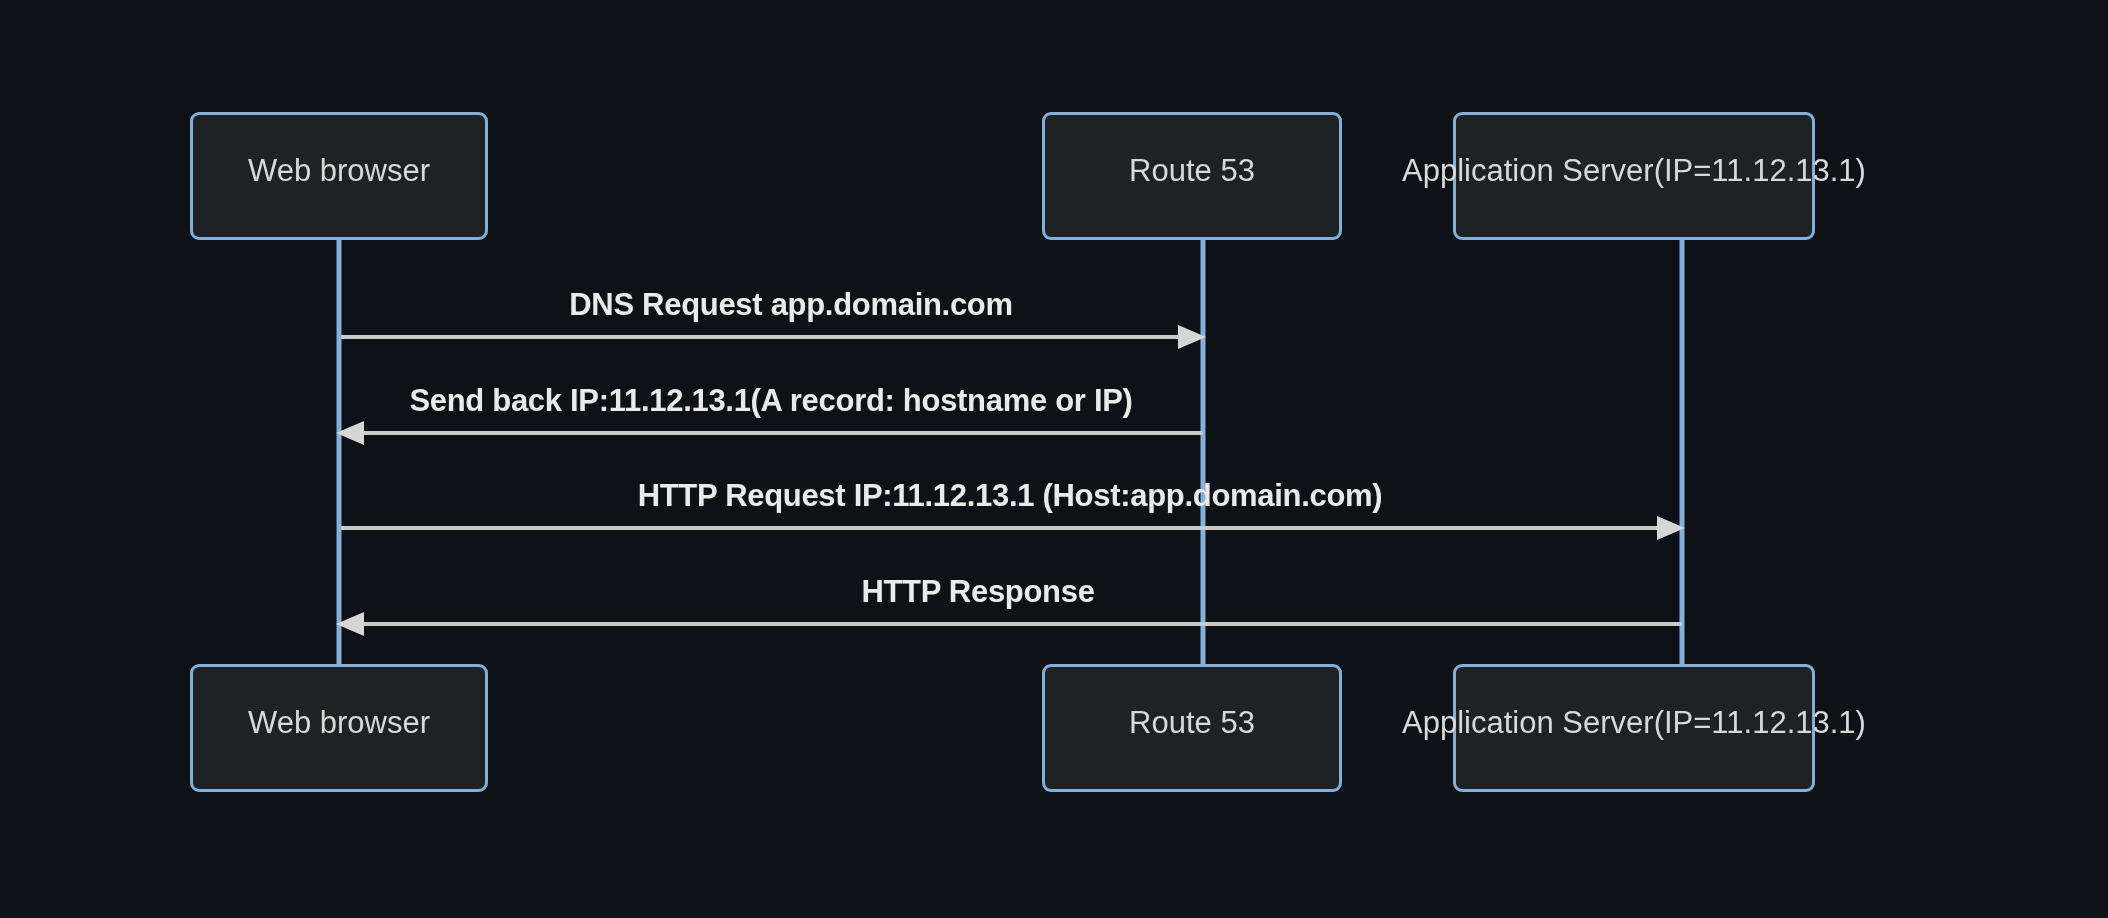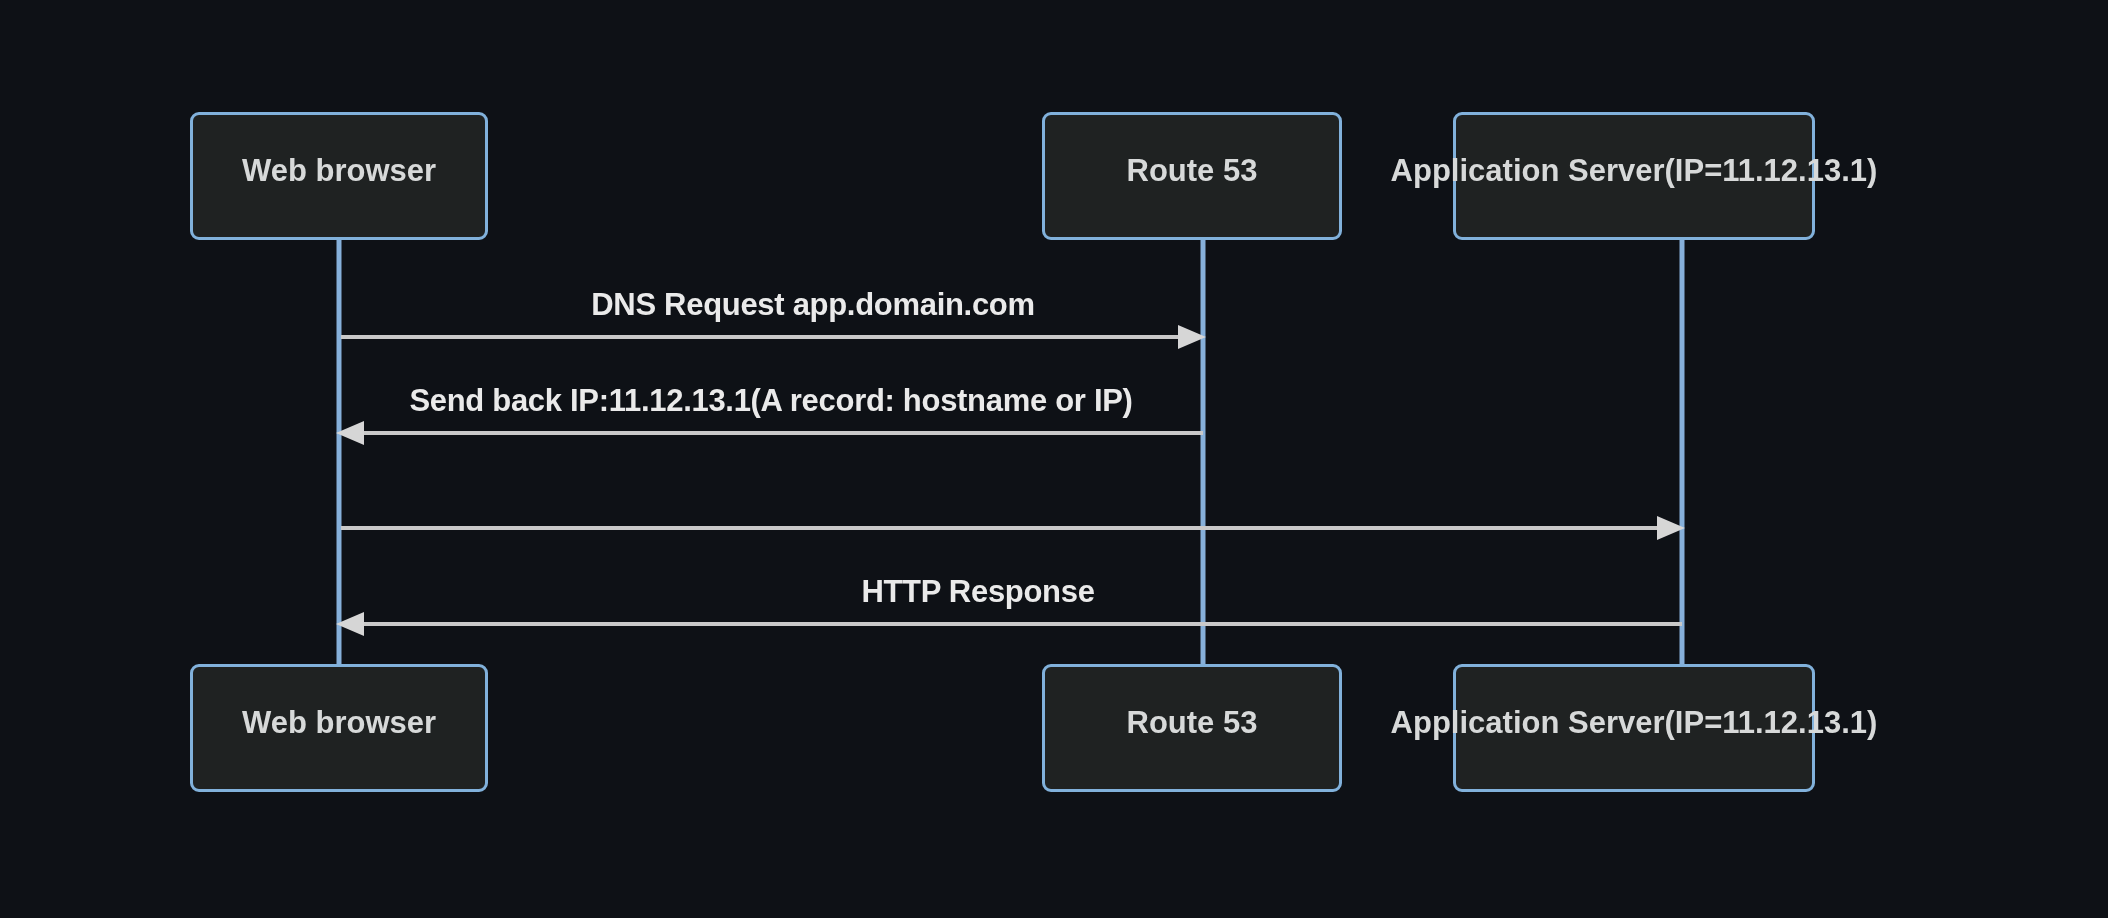--- a/index.html
+++ b/index.html
@@ -22,21 +22,21 @@
     background: #1f2222;
     border: 3px solid #81b1db;
     border-radius: 9px;
     display: flex;
     align-items: center;
     justify-content: center;
   }
   .actor-label {
     color: #d7d9d9;
     font-size: 31px;
-    font-weight: 700;
+    font-weight: 400;
     white-space: nowrap;
     padding-bottom: 10px;
   }
   
   .col-browser { left: 190px;  width: 298px; }
   .col-route53 { left: 1042px; width: 300px; }
   .col-appsrv  { left: 1453px; width: 362px; }
   .row-top    { top: 112px; }
   .row-bottom { top: 664px; }
 
@@ -53,21 +53,21 @@
   .msg-label {
     position: absolute;
     transform: translateX(-50%);
     color: #eaeaea;
     font-size: 31px;
     font-weight: 700;
     letter-spacing: -0.3px;
     white-space: nowrap;
     line-height: 36px;
   }
-  .msg-label-1 { left: 813px;  top: 287px; }
+  .msg-label-1 { left: 791px;  top: 287px; }
   .msg-label-2 { left: 771px;  top: 383px; }
   .msg-label-3 { left: 1010px; top: 478px; }
   .msg-label-4 { left: 978px; top: 574px; }
 </style>
 </head>
 <body>
 
 <div id="canvas">
 
   <svg id="diagram-svg" viewBox="0 0 2108 918" xmlns="http://www.w3.org/2000/svg">
@@ -104,15 +104,16 @@
   </div>
   <div class="actor-box col-route53 row-bottom">
     <span class="actor-label">Route 53</span>
   </div>
   <div class="actor-box col-appsrv row-bottom">
     <span class="actor-label">Application Server(IP=11.12.13.1)</span>
   </div>
 
   <div class="msg-label msg-label-1">DNS Request app.domain.com</div>
   <div class="msg-label msg-label-2">Send back IP:11.12.13.1(A record: hostname or IP)</div>
+  <div class="msg-label msg-label-3">HTTP Request IP:11.12.13.1 (Host:app.domain.com)</div>
   <div class="msg-label msg-label-4">HTTP Response</div>
 
 </div>
 
 </body></html>

